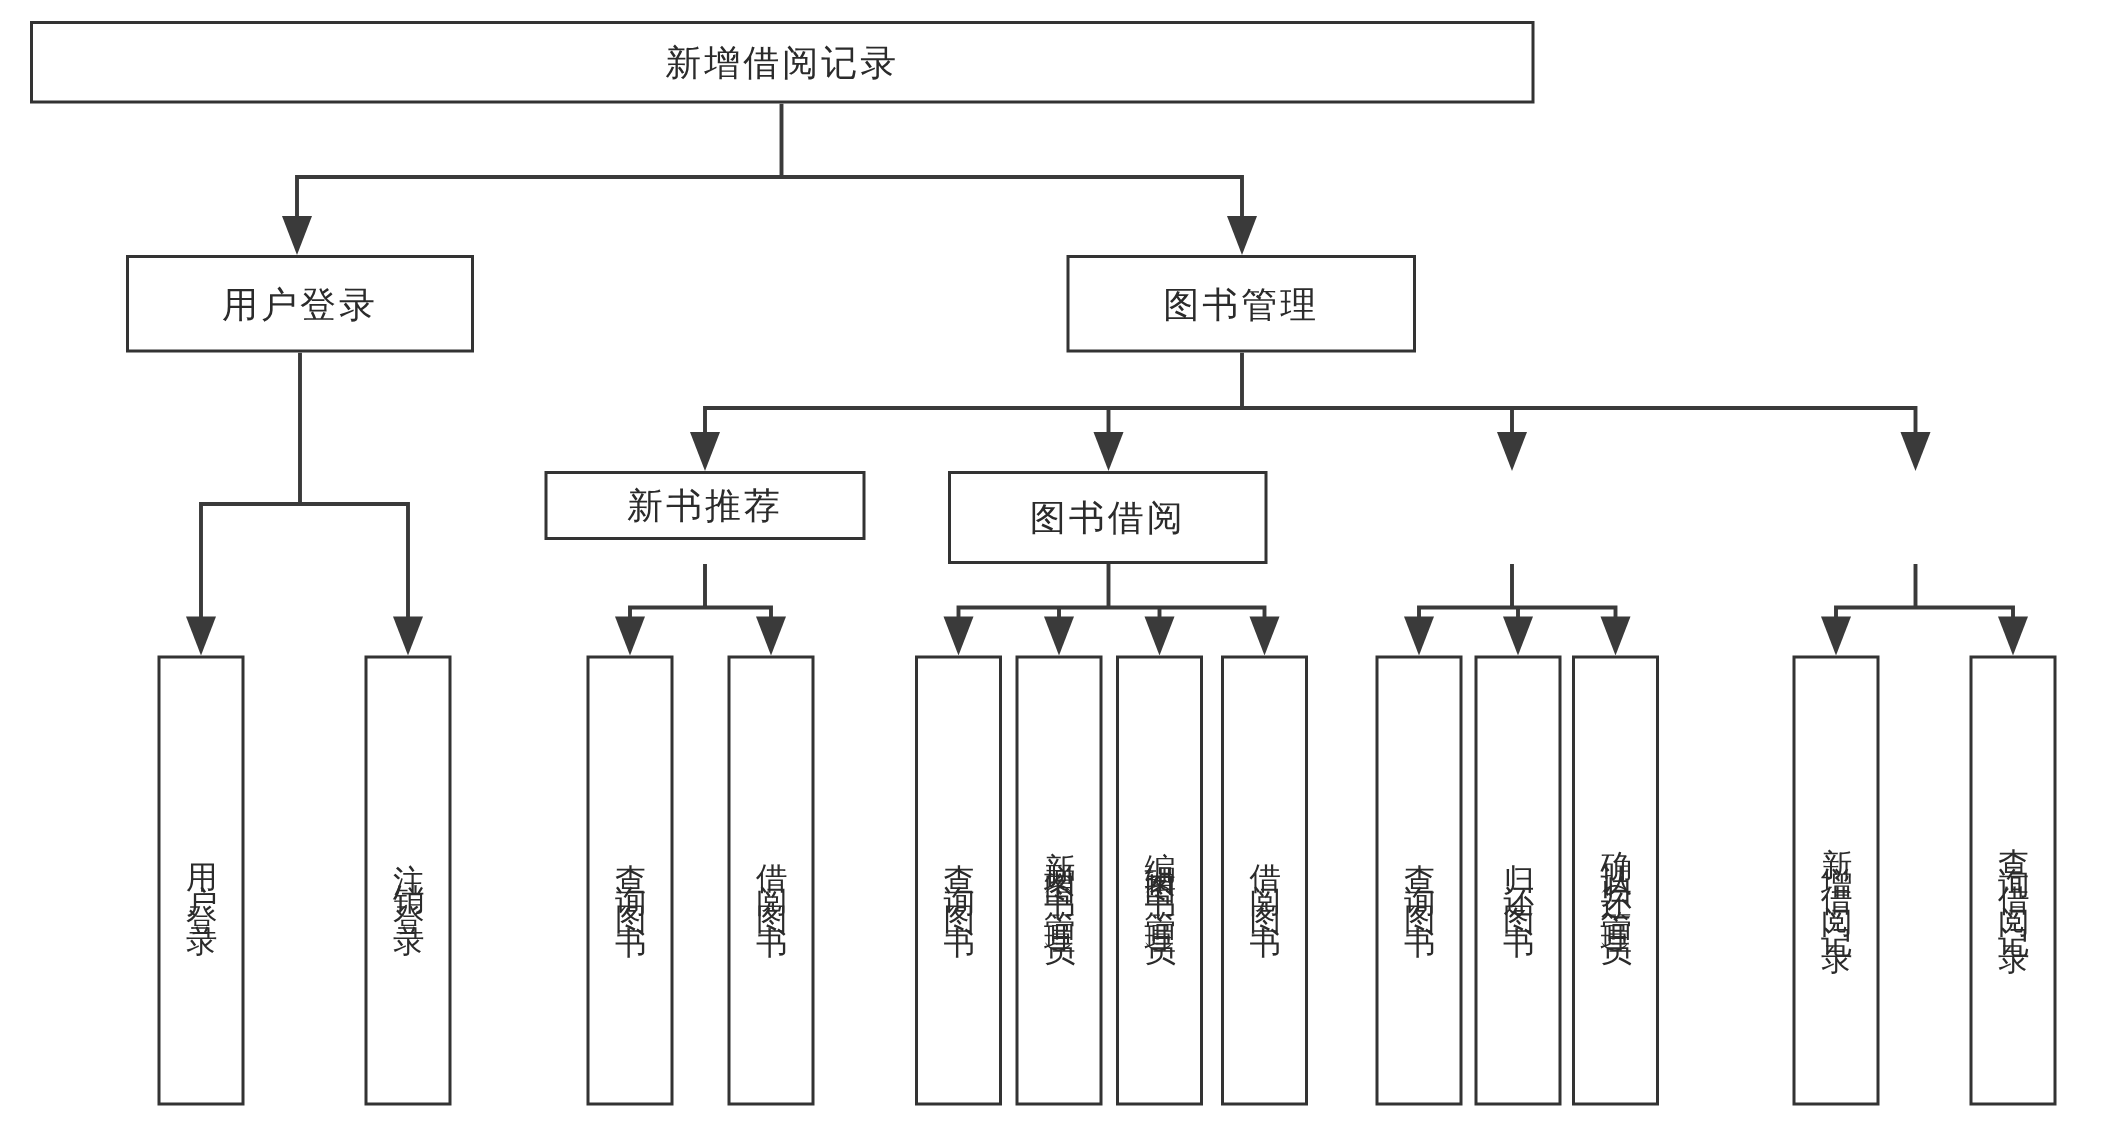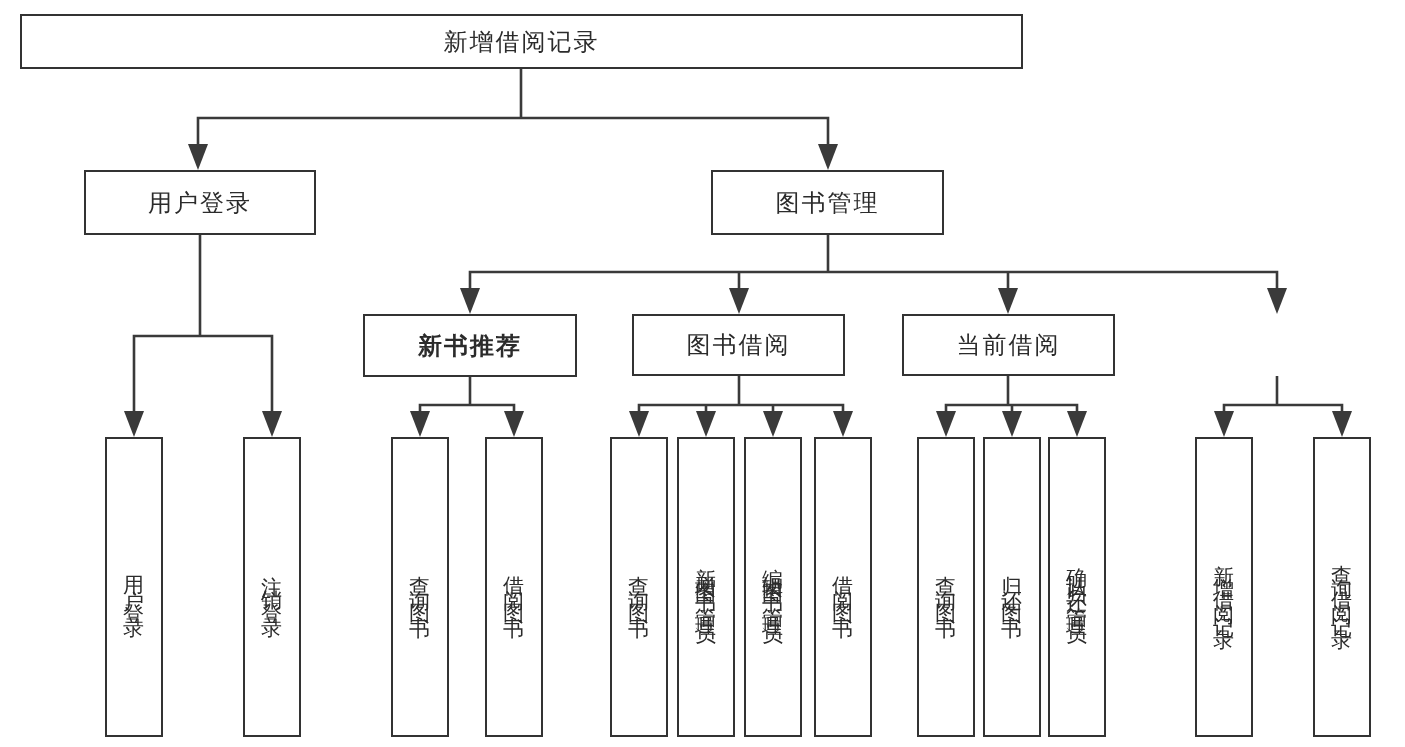--- a/index.html
+++ b/index.html
@@ -59,21 +59,21 @@
     white-space: nowrap;
   }
   .node-v .label.v-long { letter-spacing: 8px; }
   .node-v .label.v-mid  { letter-spacing: 13px; }
 
   
   .n-root      { left: 20px;  top: 14px;  width: 1003px; height: 55px; }
   .n-user      { left: 84px;  top: 170px; width: 232px;  height: 65px; }
   .n-book      { left: 711px; top: 170px; width: 233px;  height: 65px; }
 
-  .n-g-new     { left: 363px;  top: 314px; width: 214px; height: 63px; font-weight: bold; }
+  .n-g-new     { left: 363px;  top: 314px; width: 214px; height: 46px; }
   .n-g-borrow  { left: 632px;  top: 314px; width: 213px; height: 62px; }
   .n-g-current { left: 902px;  top: 314px; width: 213px; height: 62px; }
   .n-g-record  { left: 1169px; top: 314px; width: 215px; height: 62px; }
 
   .leaf { top: 437px; width: 58px; height: 300px; }
   .n-l-login    { left: 105px; }
   .n-l-logout   { left: 243px; }
   .n-l-nq       { left: 391px; }
   .n-l-nb       { left: 485px; }
   .n-l-bq       { left: 610px; }
@@ -162,23 +162,20 @@
   <div class="node node-h n-book">
     <span class="label">图书管理</span>
   </div>
 
   <div class="node node-h n-g-new">
     <span class="label">新书推荐</span>
   </div>
   <div class="node node-h n-g-borrow">
     <span class="label">图书借阅</span>
   </div>
-  <div class="node node-h n-g-current">
-    <span class="label">当前借阅</span>
-  </div>
 
   <div class="node node-v leaf n-l-login">
     <span class="label">用户登录</span>
   </div>
   <div class="node node-v leaf n-l-logout">
     <span class="label">注销登录</span>
   </div>
 
   <div class="node node-v leaf n-l-nq">
     <span class="label">查询图书</span>

